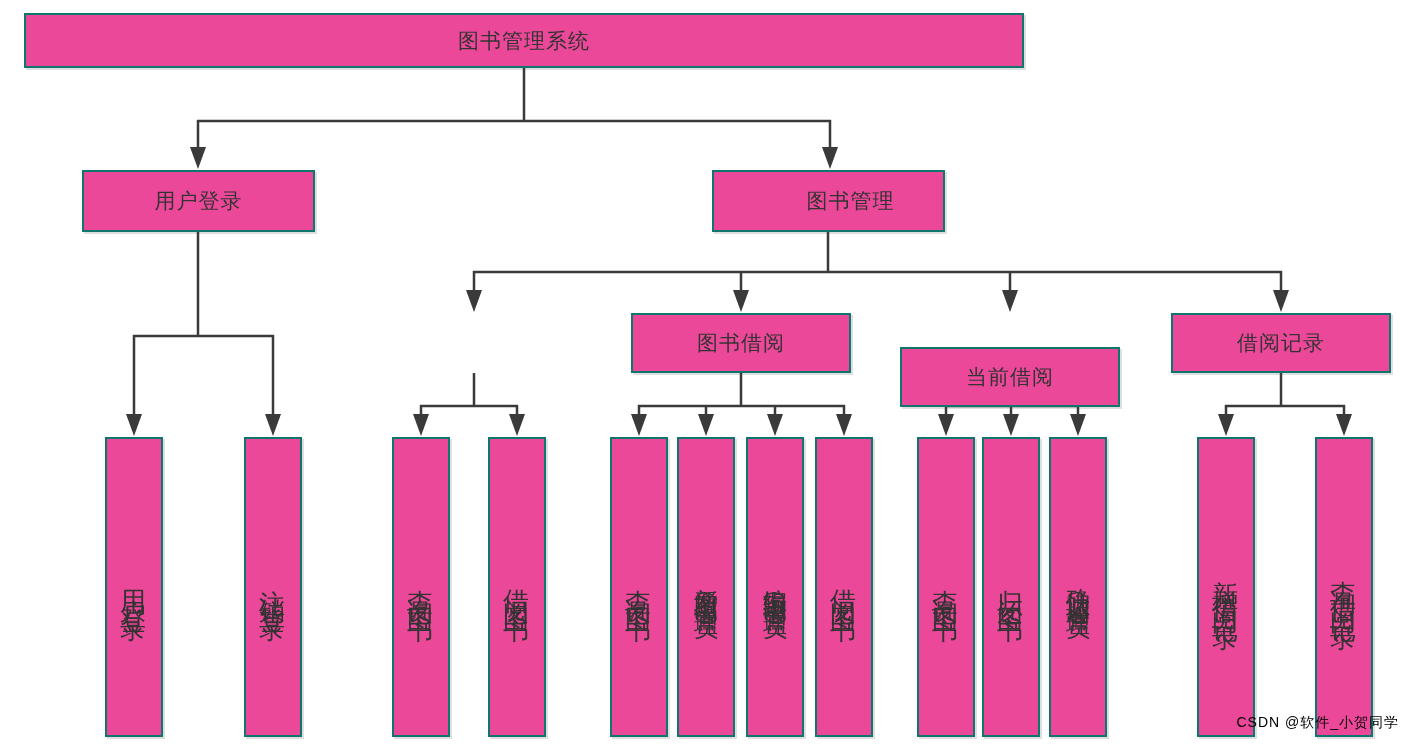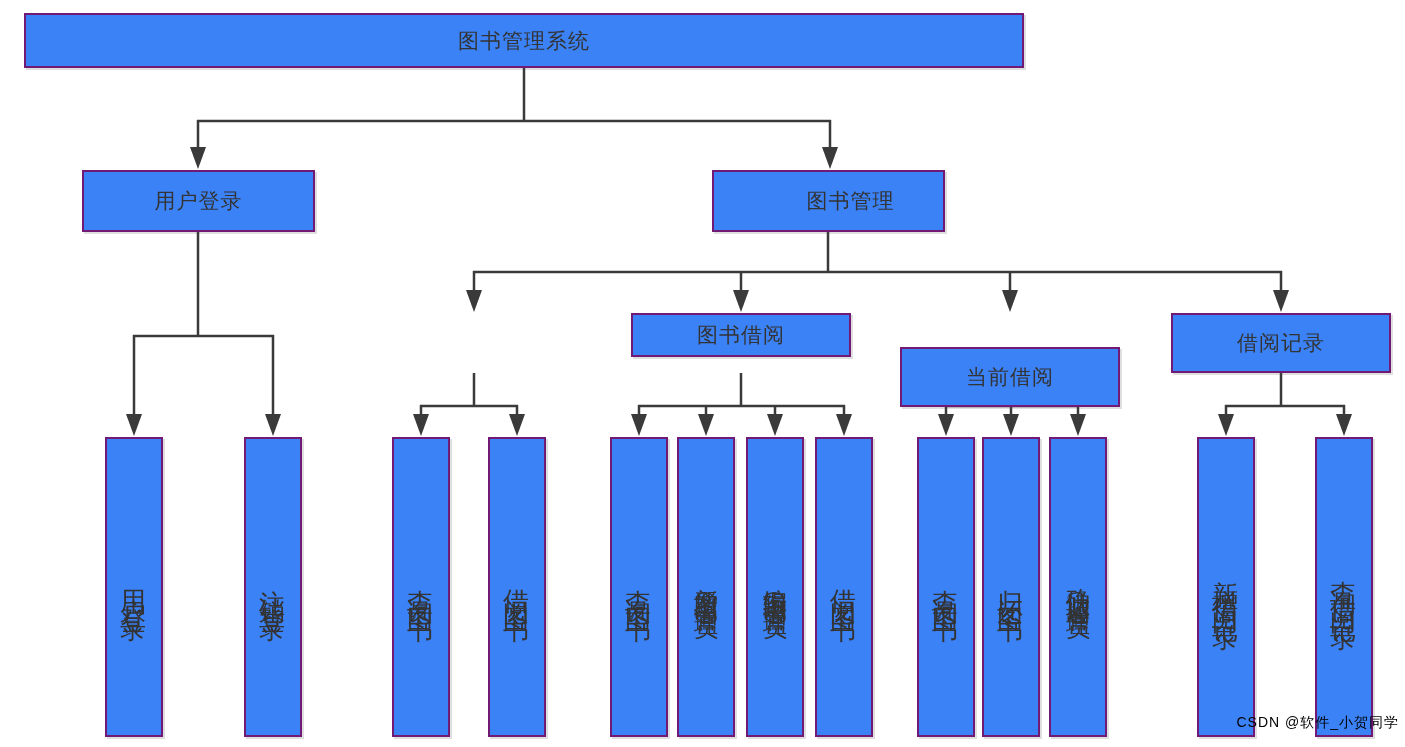--- a/index.html
+++ b/index.html
@@ -12,22 +12,22 @@
     overflow: hidden;
   }
   .connectors {
     position: absolute;
     left: 0; top: 0;
     width: 1405px; height: 747px;
   }
   .box {
     position: absolute;
     box-sizing: border-box;
-    background: #3b82f6;
-    border: 2px solid #701a75;
+    background: #ec4899;
+    border: 2px solid #0f766e;
     box-shadow: 2px 2px 0 rgba(80,80,80,0.18);
     display: flex;
     align-items: center;
     justify-content: center;
     color: #333333;
   }
   .hbox { font-size: 21px; letter-spacing: 1px; }
   .root-box { font-size: 21px; }
   .vbox span {
     writing-mode: vertical-rl;
@@ -111,21 +111,21 @@
       <polygon points="1218,414 1234,414 1226,436"></polygon>
       <polygon points="1336,414 1352,414 1344,436"></polygon>
     </g>
   </svg>
 
   <div class="box hbox root-box" style="left:24px; top:13px; width:1000px; height:55px;">图书管理系统</div>
 
   <div class="box hbox" style="left:82px; top:170px; width:233px; height:62px;">用户登录</div>
   <div class="box hbox" style="left:712px; top:170px; width:233px; height:62px;padding-left:44px;">图书管理</div>
 
-  <div class="box hbox" style="left:631px; top:313px; width:220px; height:44px;">图书借阅</div>
+  <div class="box hbox" style="left:631px; top:313px; width:220px; height:60px;">图书借阅</div>
   <div class="box hbox" style="left:900px; top:313px; width:220px; height:60px;margin-top:34px;">当前借阅</div>
   <div class="box hbox" style="left:1171px; top:313px; width:220px; height:60px;">借阅记录</div>
 
   <div class="box vbox" style="left:105px; top:437px; width:58px; height:300px;">
     <span>用户登录</span>
   </div>
   <div class="box vbox" style="left:244px; top:437px; width:58px; height:300px;">
     <span>注销登录</span>
   </div>
 

